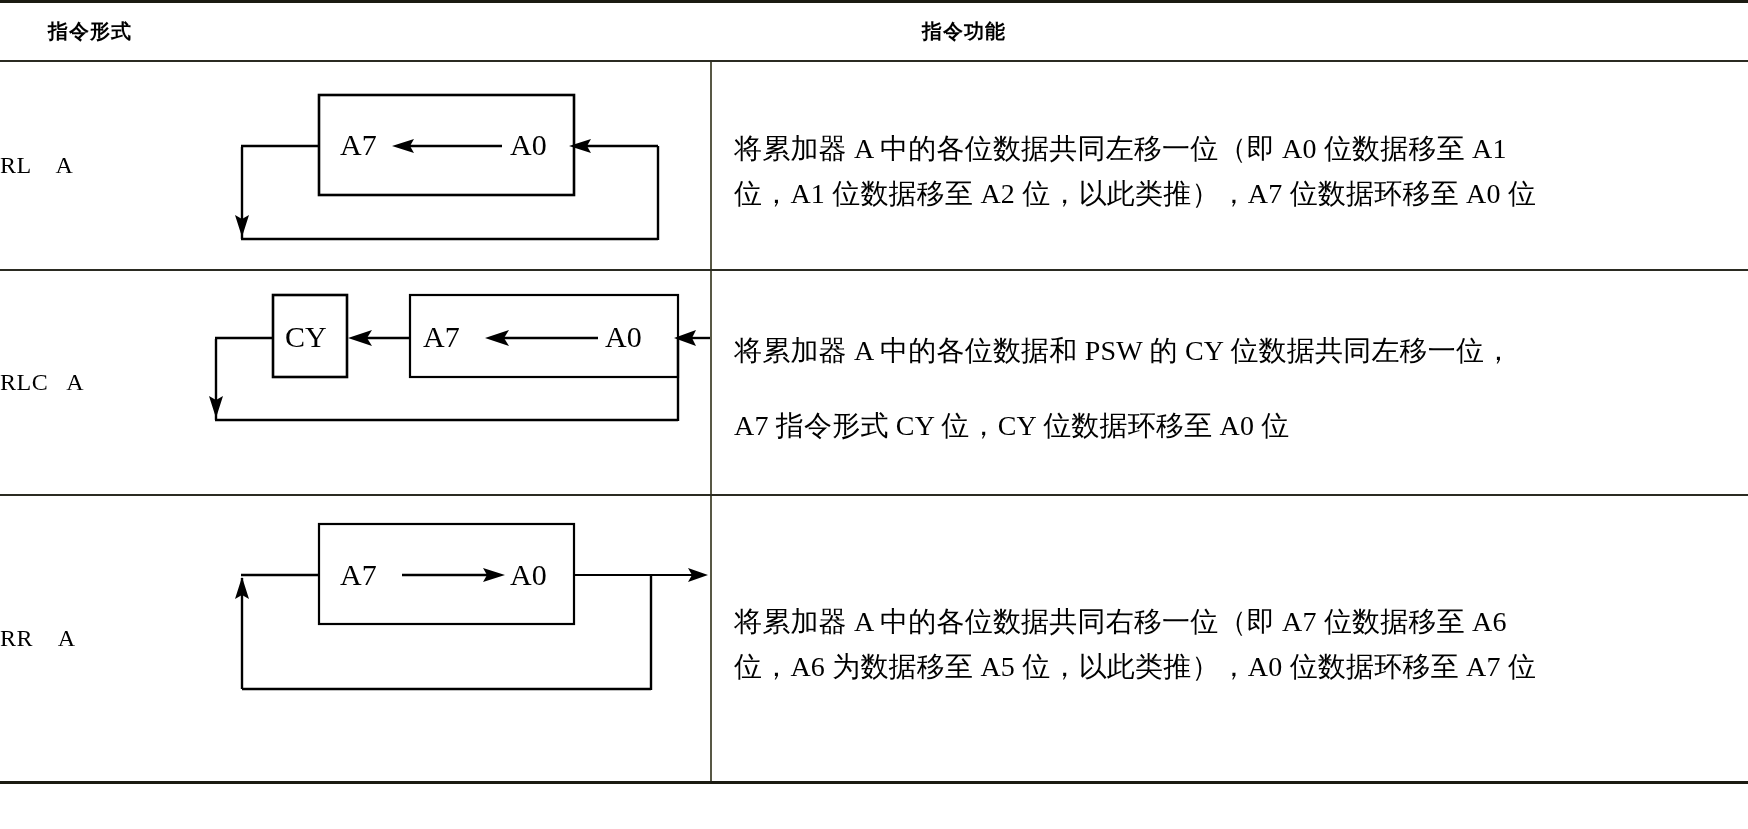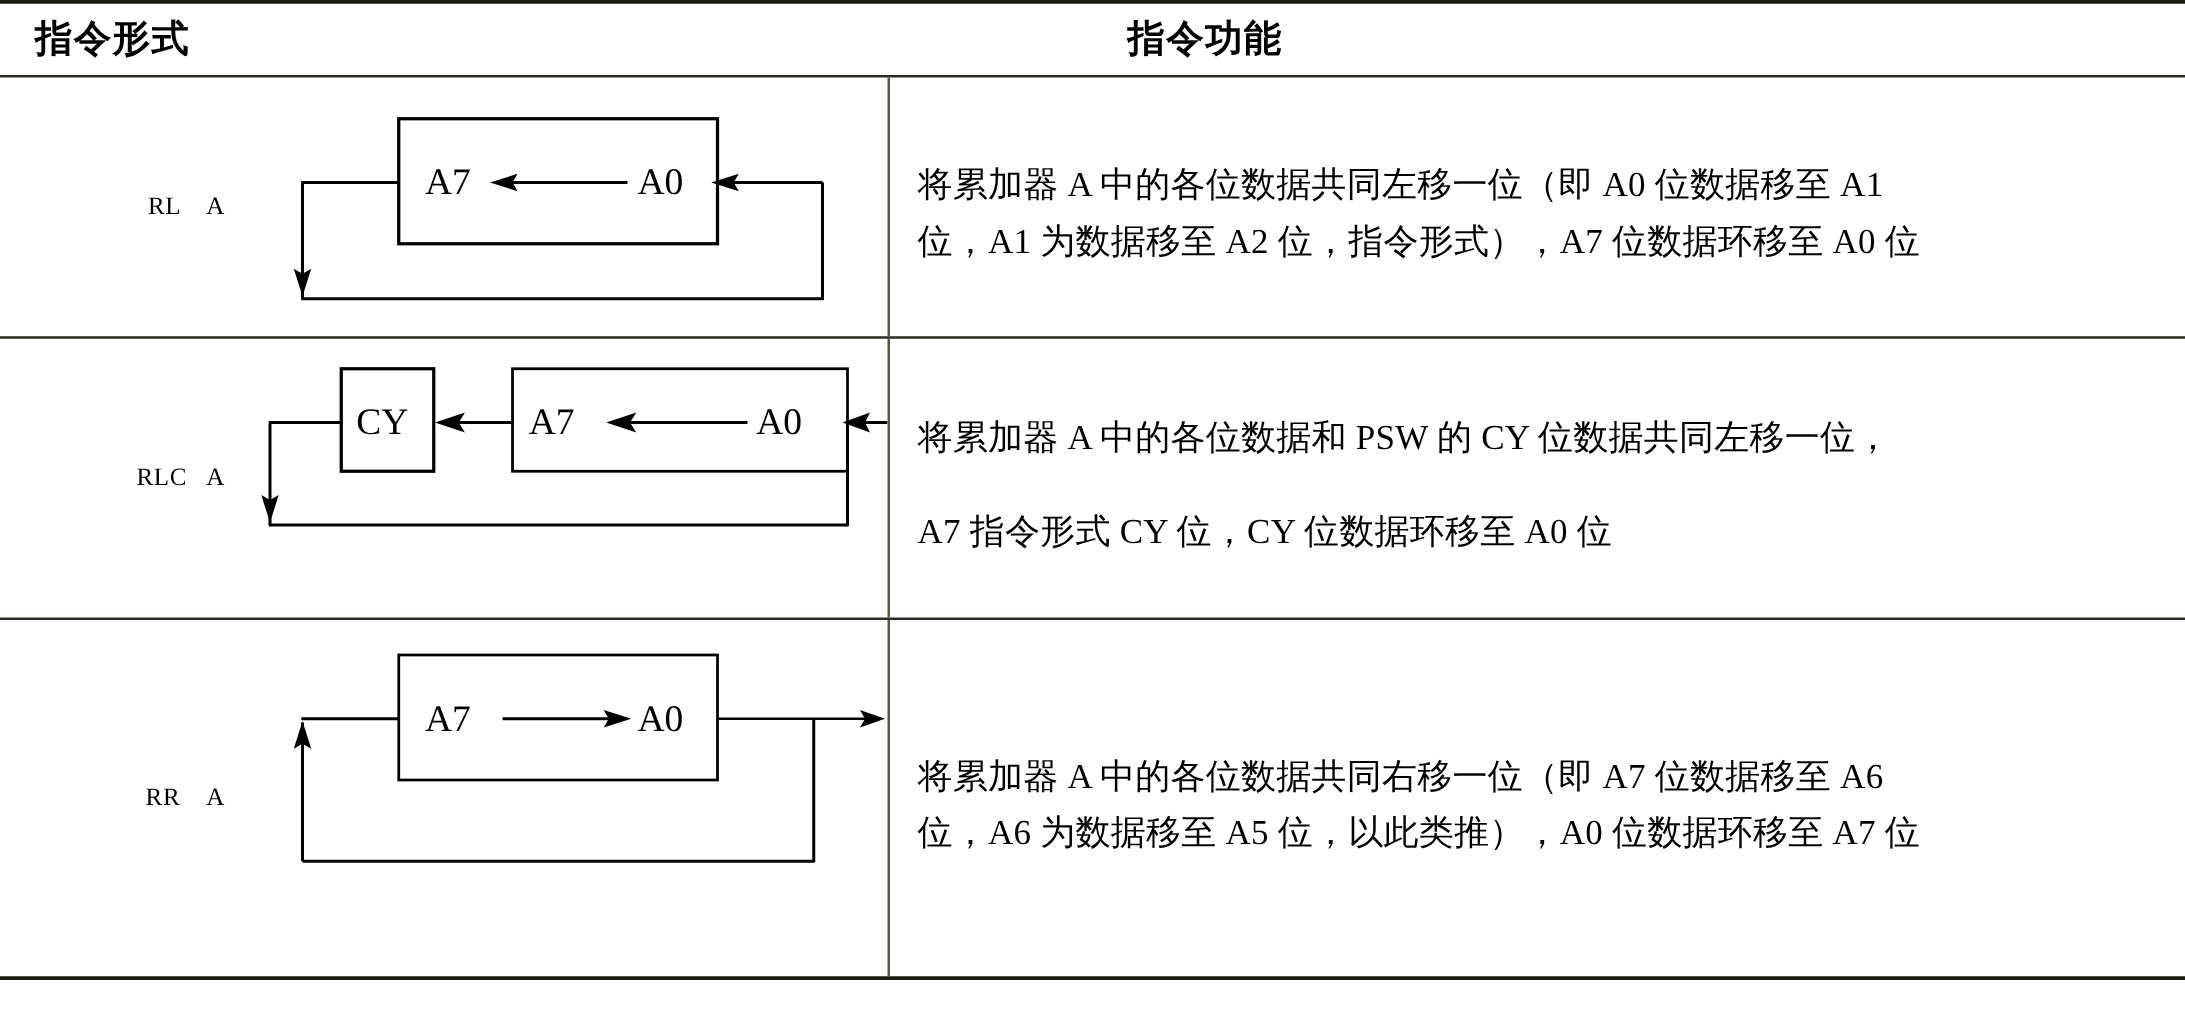--- a/index.html
+++ b/index.html
@@ -40,30 +40,30 @@
   .hline        { border-top: 2px solid #2b2b22; }
   .hline-bottom { border-bottom: 3px solid #1b1b12; }
   .vline-right  { border-right: 2px solid #585845; }
 
   .col-form { width: 180px; }
   .col-func { width: 1568px; }
 
   
   .hdr-cell {
     text-align: center;
-    font-size: 30px;
+    font-size: 20px;
     height: 57px;
     line-height: 57px;
     letter-spacing: 1px;
   }
 
   
   .form-cell {
-    text-align: right;
-    font-size: 20px;
+    text-align: left;
+    font-size: 24px;
     letter-spacing: 0.5px;
     white-space: pre;
   }
 
   
   .diagram-cell {
     width: 530px;
     padding: 0;
     position: relative;
     text-align: center;
@@ -140,21 +140,21 @@
 
                 <line x1="62" y1="177" x2="62" y2="85" stroke="#000" stroke-width="2.4"></line>
                 <line x1="61" y1="84" x2="140" y2="84" stroke="#000" stroke-width="2.4"></line>
 
                 <polygon points="62,175 55,153 62,157 69,153" fill="#000"></polygon>
               </svg>
             </div>
 
             <div class="desc-cell vline-right-none" style="flex:1; border-left:2px solid #585845; display:flex; flex-direction:column; justify-content:center;">
               <div class="desc-line">将累加器 A 中的各位数据共同左移一位（即 A0 位数据移至 A1</div>
-              <div class="desc-line">位，A1 为数据移至 A2 位，指令形式），A7 位数据环移至 A0 位</div>
+              <div class="desc-line">位，A1 位数据移至 A2 位，以此类推），A7 位数据环移至 A0 位</div>
             </div>
 
           </div>
         </td>
       </tr>
 
       <tr class="hline row-2">
         <td class="form-cell vline-right">RLC   A</td>
         <td style="padding:0;">
           <div style="display:flex; align-items:stretch; height:223px;">

